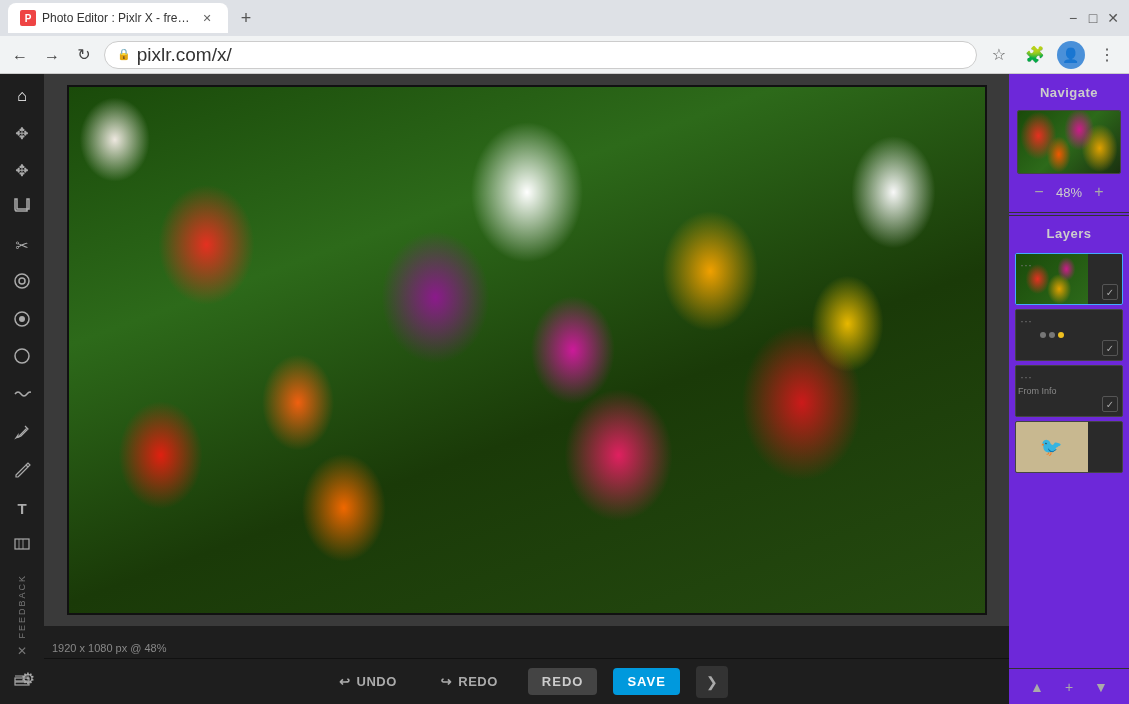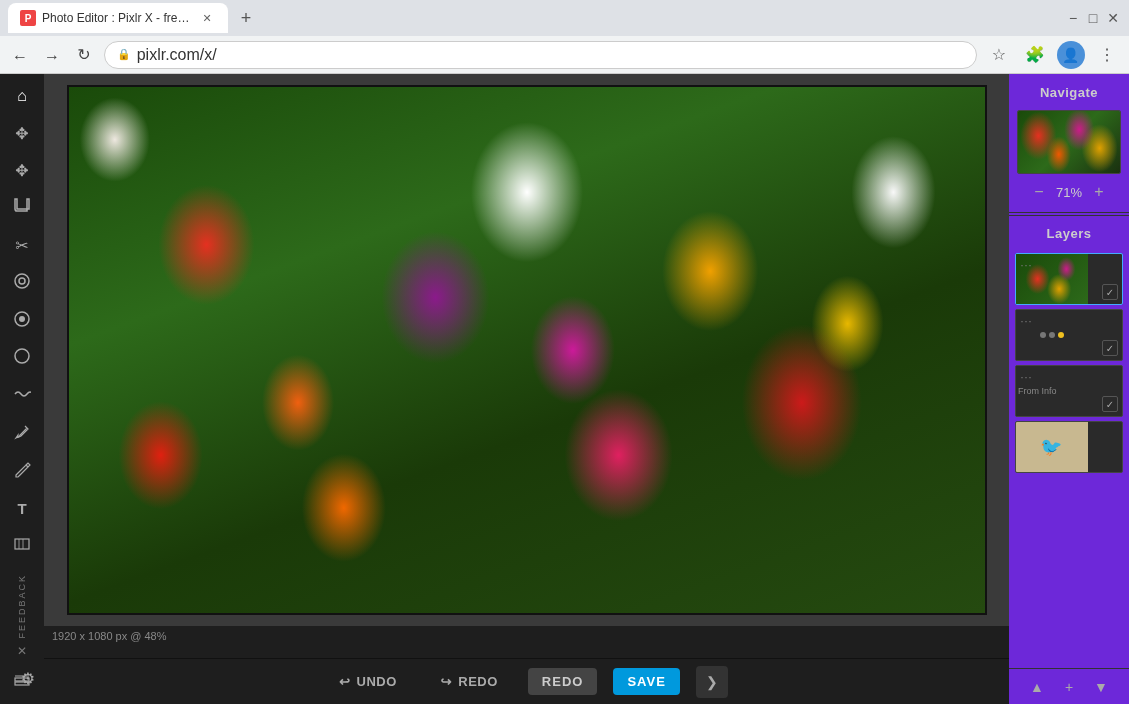--- a/index.html
+++ b/index.html
@@ -86,21 +86,21 @@
       border: 1px solid #ccc;
       border-radius: 20px;
       height: 28px;
       display: flex; align-items: center;
       padding: 0 12px;
       font-size: 13px;
       color: #333;
       gap: 6px;
     }
     .lock-icon { font-size: 11px; color: #555; }
-    .address-text { font-size: 16px; color: #333; }
+    .address-text { font-size: 19px; color: #333; }
     .star-btn, .ext-btn, .menu-btn, .profile-btn {
       width: 28px; height: 28px;
       display: flex; align-items: center; justify-content: center;
       font-size: 16px; color: #555;
       cursor: pointer;
     }
     .profile-avatar {
       width: 28px; height: 28px;
       border-radius: 50%;
       background: #4a90d9;
@@ -179,21 +179,21 @@
         radial-gradient(ellipse 70px 90px at 30% 80%, #f06800 0%, transparent 60%),
         radial-gradient(ellipse 80px 100px at 50% 20%, #ffffff 0%, transparent 70%),
         radial-gradient(ellipse 60px 80px at 90% 20%, #f8f8f8 0%, transparent 70%),
         radial-gradient(ellipse 50px 60px at 5% 10%, #eee8e0 0%, transparent 70%),
         linear-gradient(160deg, #1a4a0a 0%, #2d6a1a 30%, #1a3a08 60%, #254a10 100%);
     }
     .canvas-status {
       height: 22px;
       background: #1e1e1e;
       display: flex;
-      align-items: flex-end;
+      align-items: flex-start;
       padding: 16px 8px;
       font-size: 11px;
       color: #888;
     }
 
     
     .bottom-toolbar {
       height: 46px;
       background: #1e1e1e;
       display: flex;
@@ -573,21 +573,21 @@
   <div class="right-panel">
 
     <div class="navigate-header">
       <span>Navigate</span>
     </div>
     <div class="navigate-thumbnail">
       <div class="navigate-thumbnail-inner"></div>
     </div>
     <div class="zoom-controls">
       <div class="zoom-btn">−</div>
-      <span class="zoom-value">71%</span>
+      <span class="zoom-value">48%</span>
       <div class="zoom-btn">+</div>
     </div>
     <div class="separator"></div>
 
     <div class="layers-header">
       <span>Layers</span>
     </div>
 
     <div class="layer-item active">
       <div class="layer-thumb layer-thumb-flower"></div>

